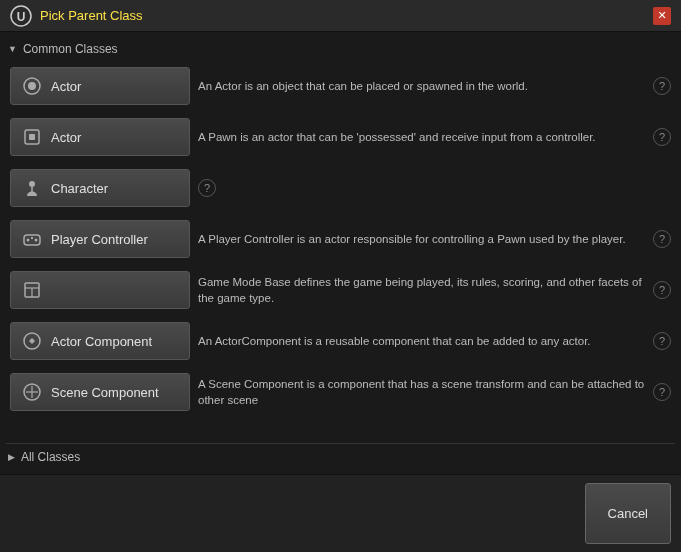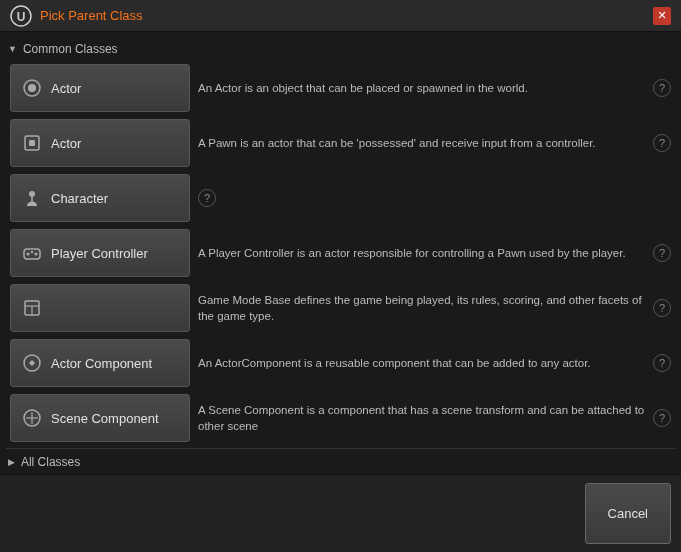--- a/index.html
+++ b/index.html
@@ -33,21 +33,21 @@
     }
     .ue-logo {
       width: 22px;
       height: 22px;
       display: flex;
       align-items: center;
       justify-content: center;
     }
     .title-bar-title {
       font-size: 13px;
-      color: #f97316;
+      color: #fde047;
       font-weight: normal;
     }
     .close-btn {
       width: 18px;
       height: 18px;
       background: #c0392b;
       border: none;
       color: #fff;
       font-size: 11px;
       cursor: pointer;
@@ -102,21 +102,21 @@
       min-height: 38px;
       background: linear-gradient(to bottom, #4a4a4a, #3a3a3a);
       border: 1px solid #555;
       border-radius: 3px;
       color: #e0e0e0;
       font-size: 13px;
       cursor: pointer;
       display: flex;
       align-items: center;
       gap: 8px;
-      padding: 12px 10px;
+      padding: 6px 10px;
       flex-shrink: 0;
       text-align: left;
     }
 
     .class-icon {
       width: 22px;
       height: 22px;
       flex-shrink: 0;
       display: flex;
       align-items: center;

